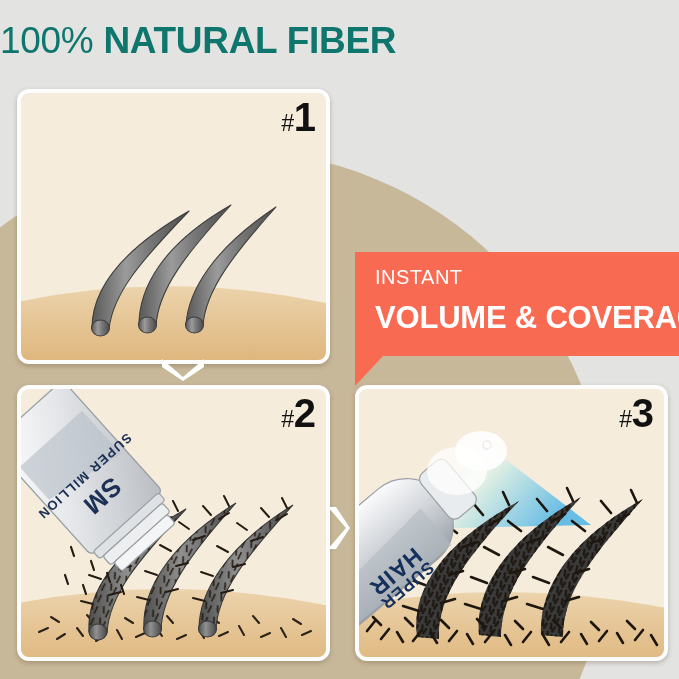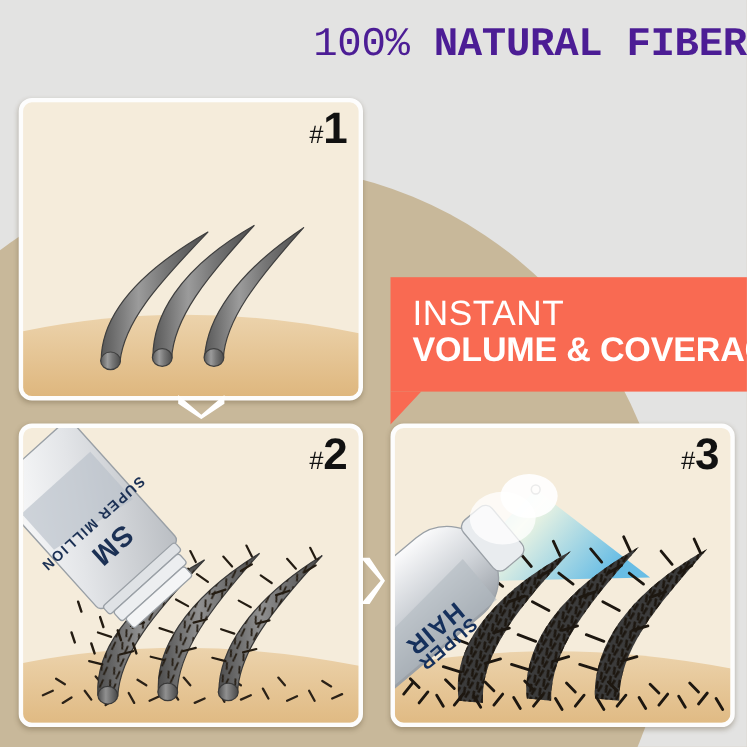--- a/index.html
+++ b/index.html
@@ -16,27 +16,26 @@
     position:absolute;
     left:-150px;top:150px;
     width:760px;height:760px;
     border-radius:50%;
     background:#c8b89a;
   }
 
   
   .title{
     position:absolute;left:0;top:20px;width:679px;
-    text-align:right;
+    text-align:left;
     font-size:37px;
     letter-spacing:-0.3px;
-    color:#4c1d95;
+    color:#0f766e;
     white-space:nowrap;
     z-index:20;
-    font-family:Liberation Mono, monospace;
   }
   .title .light{font-weight:400;}
   .title .bold{font-weight:700;}
 
   
   .panel{
     position:absolute;
     background:#f5ecdb;
     border:4px solid #fdfdfd;
     border-radius:12px;
@@ -71,21 +70,21 @@
   .banner-tail{
     position:absolute;
     left:355px;top:356px;
     width:0;height:0;
     border-left:28px solid #f96a52;
     border-bottom:30px solid transparent;
     z-index:18;
   }
   .banner-l1{
     position:absolute;left:20px;top:14px;
-    font-size:32px;font-weight:400;letter-spacing:.5px;
+    font-size:20px;font-weight:400;letter-spacing:.5px;
   }
   .banner-l2{
     position:absolute;left:20px;top:48px;
     font-size:31px;font-weight:700;letter-spacing:-.2px;white-space:nowrap;
   }
 
   
   .arrow{position:absolute;z-index:19;}
   #arrow-down{left:160px;top:357px;width:46px;height:24px;}
   #arrow-right{left:326px;top:505px;width:24px;height:46px;}

